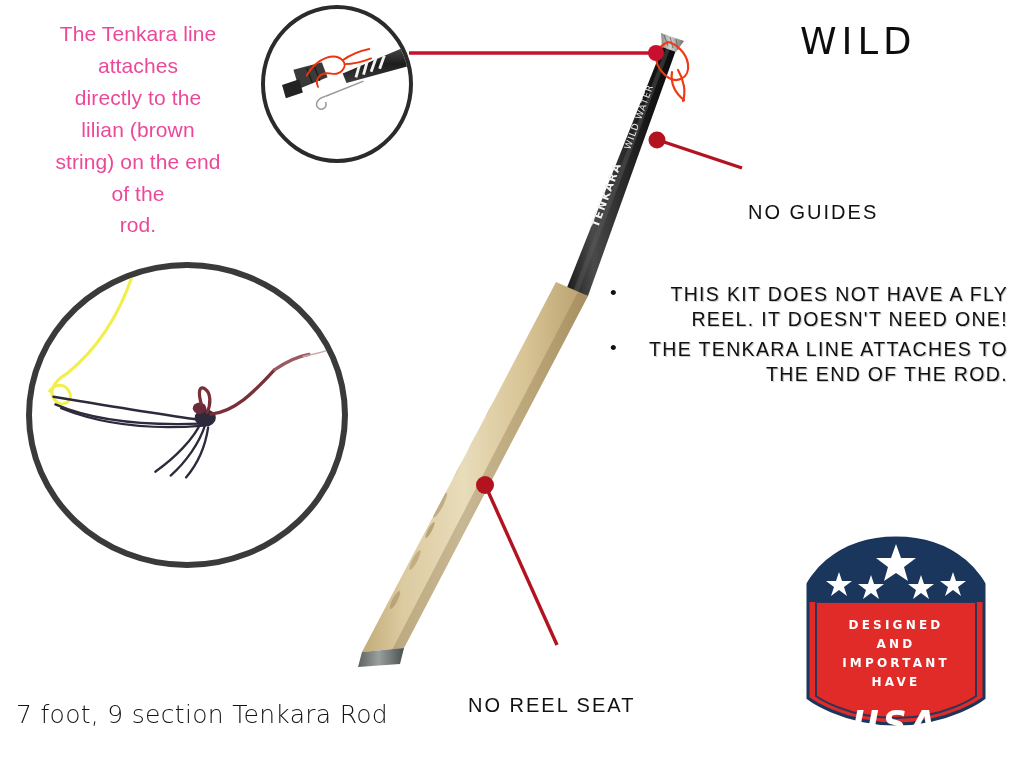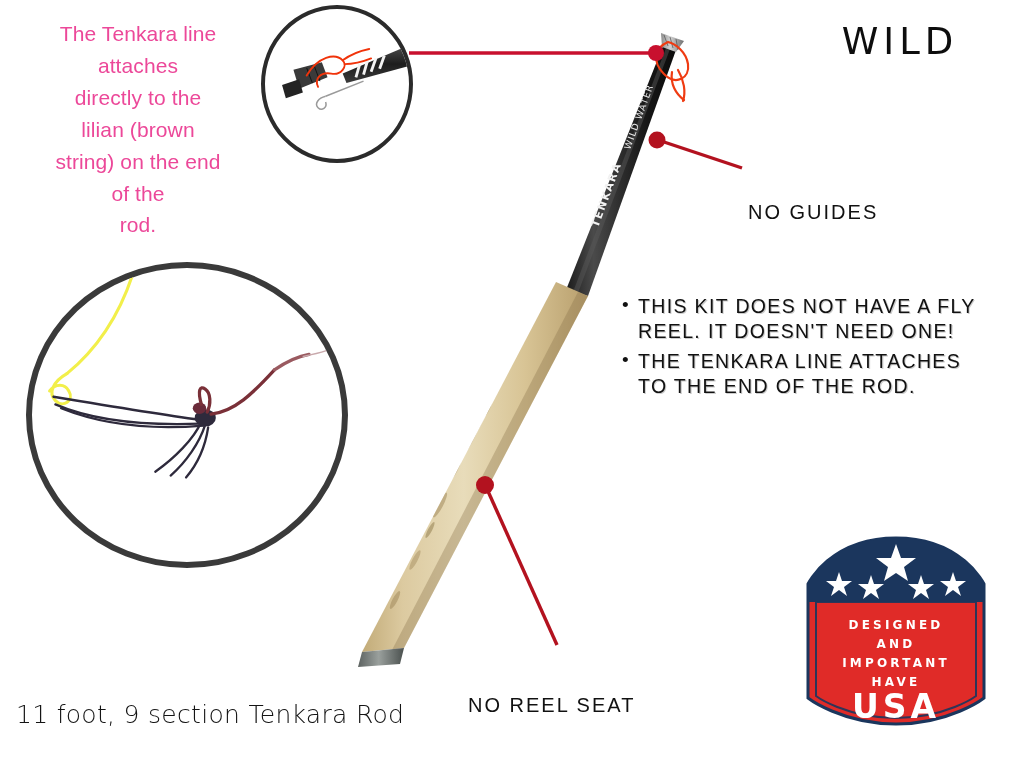--- a/index.html
+++ b/index.html
@@ -52,21 +52,21 @@
     width: 322px; height: 306px;
     border: 6px solid #3a3a3a;
   }
   .inset-svg { position: absolute; left: 0; top: 0; width: 100%; height: 100%; }
 
   
   #logo {
     position: absolute;
     left: 800px; top: 20px;
     width: 200px;
-    text-align: center;
+    text-align: left;
   }
   .logo-line {
     font-family: "DejaVu Sans", sans-serif;
     font-weight: 400;
     font-size: 37px;
     letter-spacing: 5px;
     line-height: 1.17;
     color: #0d0d0d;
     white-space: nowrap;
   }
@@ -99,21 +99,21 @@
     font-size: 28px;
     letter-spacing: 2.6px;
     font-weight: 400;
     color: #111;
     margin: 0 0 7px 0;
     text-shadow: 1.2px 1.2px 0 rgba(150,150,150,0.55);
     font-family: "Liberation Sans", "DejaVu Sans", sans-serif;
   }
   #important-list {
     list-style: none;
-    margin: 16px; padding: 0 0 0 14px;
+    margin: 4px; padding: 0 0 0 14px; text-align: right;
   }
   #important-list li {
     position: relative;
     padding-left: 16px;
     margin-bottom: 4px;
     font-size: 19.5px;
     line-height: 1.30;
     letter-spacing: 1.35px;
     color: #111;
     text-shadow: 1.1px 1.1px 0 rgba(155,155,155,0.5);
@@ -348,21 +348,21 @@
 
 <div class="callout-label" id="label-no-reel-seat">NO REEL SEAT</div>
 
 <div id="important-block">
   <ul id="important-list">
     <li>THIS KIT DOES NOT HAVE A FLY REEL. IT DOESN'T NEED ONE!</li>
     <li>THE TENKARA LINE ATTACHES TO THE END OF THE ROD.</li>
   </ul>
 </div>
 
-<div id="bottom-caption">11 foot, 9 section Tenkara Rod</div>
+<div id="bottom-caption">7 foot, 9 section Tenkara Rod</div>
 
 <div id="usa-badge">
   <svg viewBox="0 0 192 206" style="position:absolute;left:0;top:0;width:192px;height:206px;">
 
     <path d="M8,56 C8,56 30,10 96,10 C162,10 184,56 184,56
              L184,170 C184,170 150,196 96,196 C42,196 8,170 8,170 Z" fill="#e02b28" stroke="#1b365d" stroke-width="3"></path>
 
     <path d="M8,56 C8,56 30,10 96,10 C162,10 184,56 184,56 L184,74 L8,74 Z" fill="#1b365d"></path>
 
     <path d="M16,74 L176,74 L176,168 C176,168 146,190 96,190 C46,190 16,168 16,168 Z" fill="none" stroke="#1b365d" stroke-width="2" opacity="0.9"></path>
@@ -373,14 +373,14 @@
       <polygon points="39,44 42,53 52,53 44,59 47,68 39,62 31,68 34,59 26,53 36,53"></polygon>
       <polygon points="71,47 74,56 84,56 76,62 79,71 71,65 63,71 66,62 58,56 68,56"></polygon>
       <polygon points="121,47 124,56 134,56 126,62 129,71 121,65 113,71 116,62 108,56 118,56"></polygon>
       <polygon points="153,44 156,53 166,53 158,59 161,68 153,62 145,68 148,59 140,53 150,53"></polygon>
     </g>
   </svg>
   <div class="badge-text badge-line" style="top:90px;">DESIGNED</div>
   <div class="badge-text badge-line" style="top:109px;">AND</div>
   <div class="badge-text badge-line" style="top:128px;">IMPORTANT</div>
   <div class="badge-text badge-line" style="top:147px;">HAVE</div>
-  <div class="badge-text" id="badge-usa" style="top:159px;">USA</div>
+  <div class="badge-text" id="badge-usa" style="top:176px;font-style:italic;">USA</div>
 </div>
 
 </body></html>

